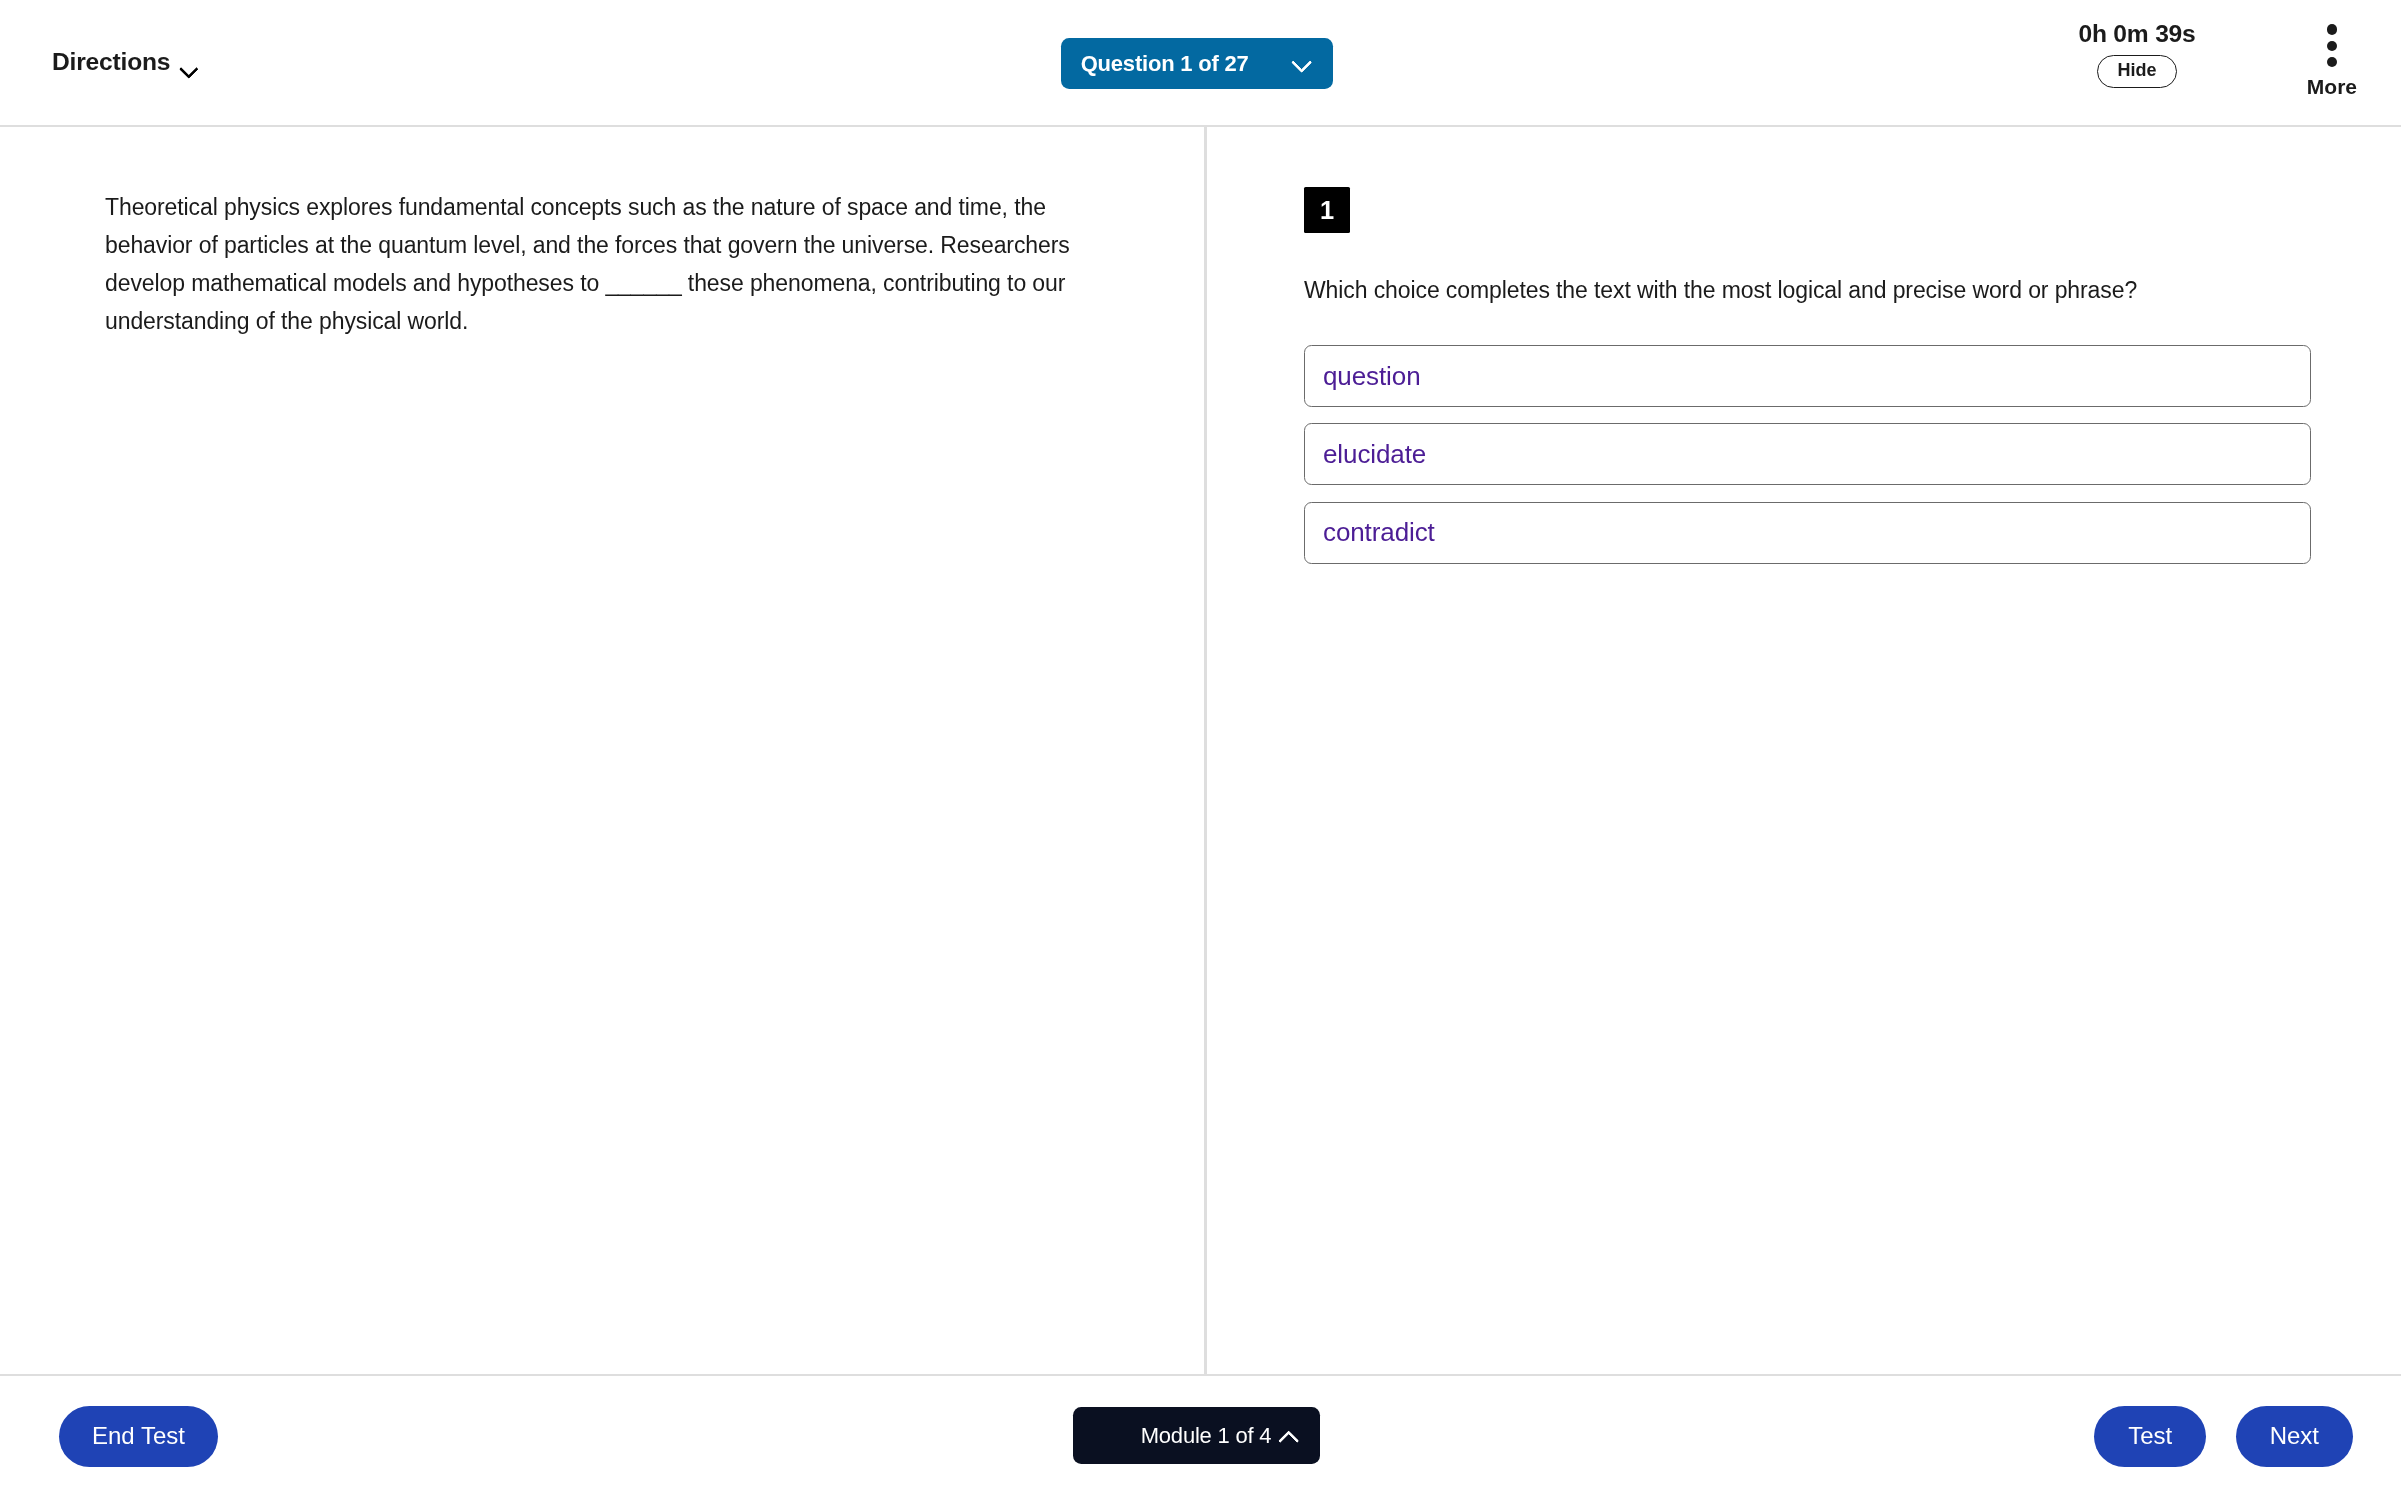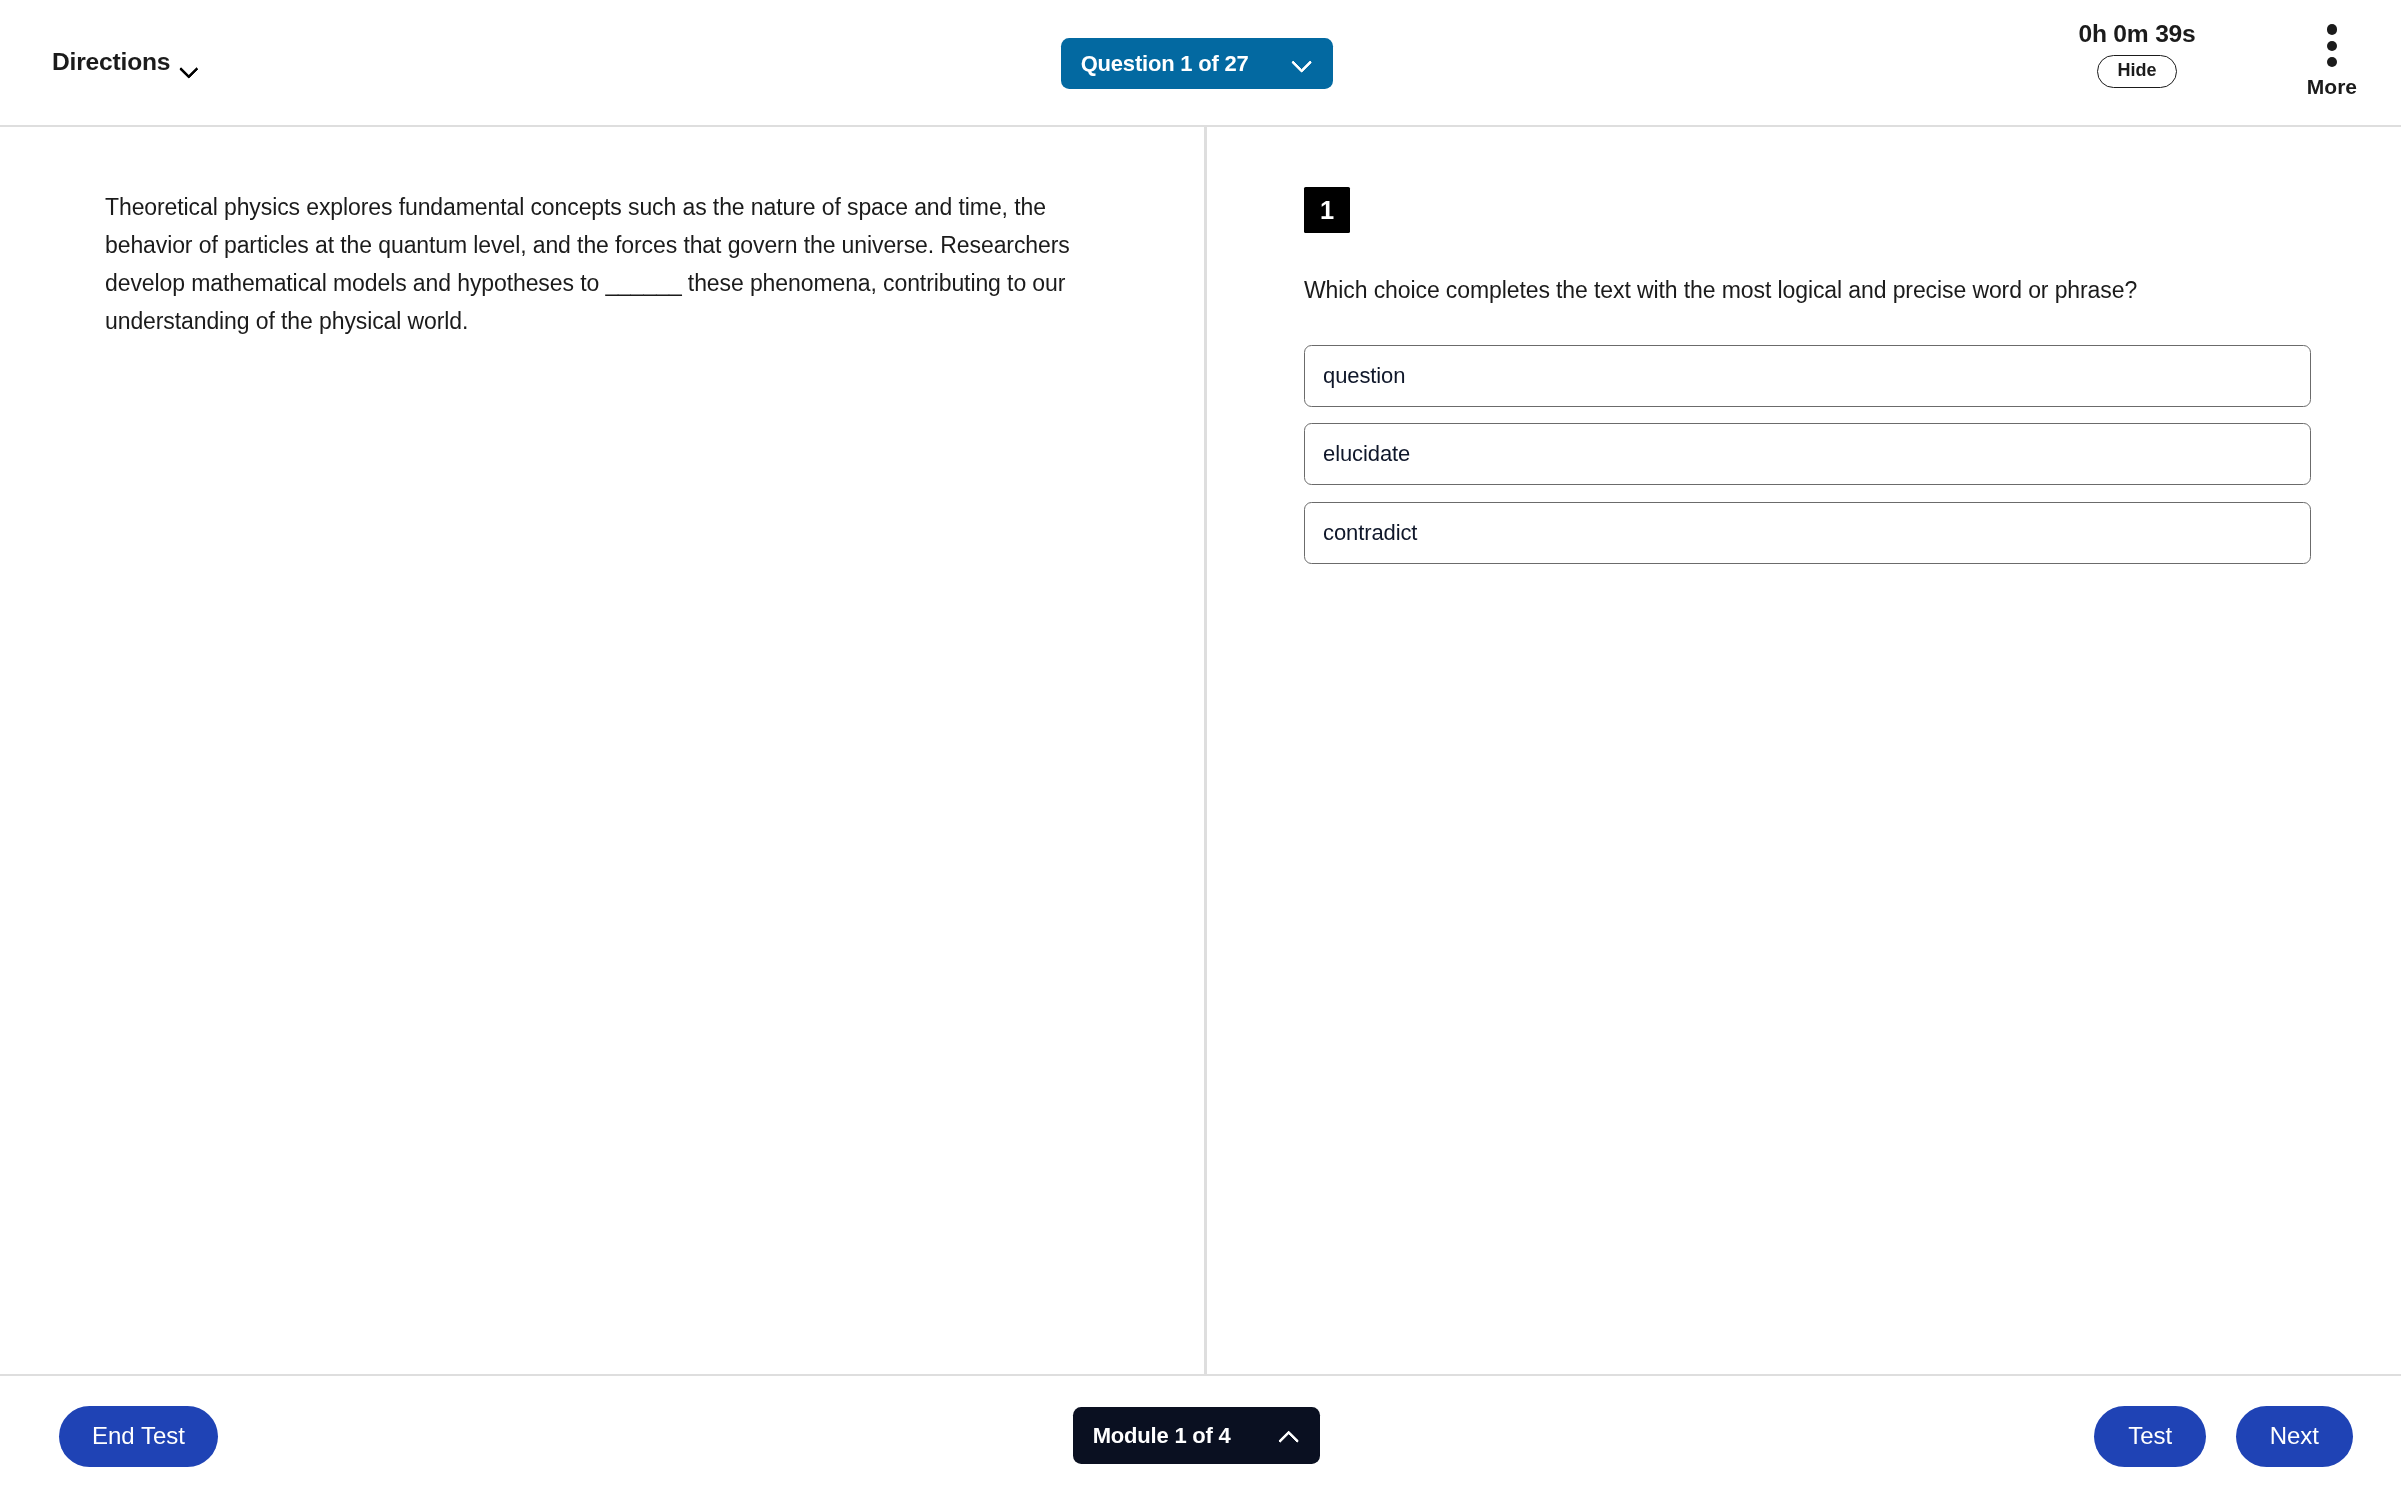--- a/index.html
+++ b/index.html
@@ -197,22 +197,22 @@
   }
   .choice {
     width: 1007px;
     height: 62px;
     border: 1.6px solid #6b6b6b;
     border-radius: 7.4px;
     background: #ffffff;
     display: flex;
     align-items: center;
     padding: 0 18px;
-    font-size: 22px;
-    color: #0f172a;
+    font-size: 26px;
+    color: #4c1d95;
     cursor: pointer;
     letter-spacing: -0.1px;
   }
   .choice.selected {
     background: #f0f0f0;
   }
 
   
   .footer {
     position: absolute;
@@ -242,23 +242,24 @@
     background: #0a1021;
     border-radius: 8.2px;
     display: flex;
     align-items: center;
     justify-content: space-between;
     padding: 0 21px 0 19.7px;
     cursor: pointer;
   }
   .module-label {
     font-size: 22px;
-    font-weight: bold;
+    font-weight: normal;
     color: #ffffff;
     letter-spacing: -0.2px;
+    margin-left: 48px;
   }
   .module-pill .chev { color: #ffffff; width: 21px; height: 18px; }
   .module-pill .chev::before { width: 12.3px; height: 12.3px; border-width: 3.3px; left: 2.5px; }
 
   .nav-btns {
     position: absolute;
     right: 48px; top: 29.5px;
     display: flex;
     gap: 29.5px;
   }

